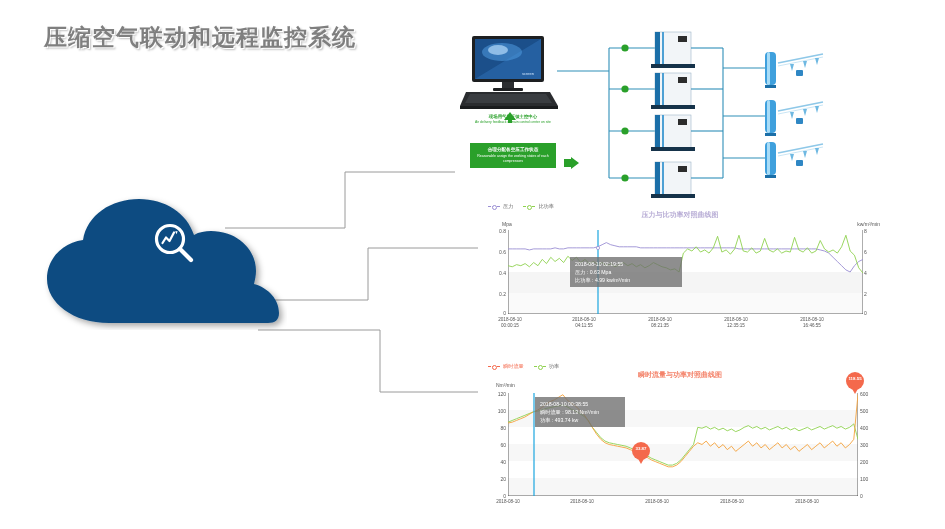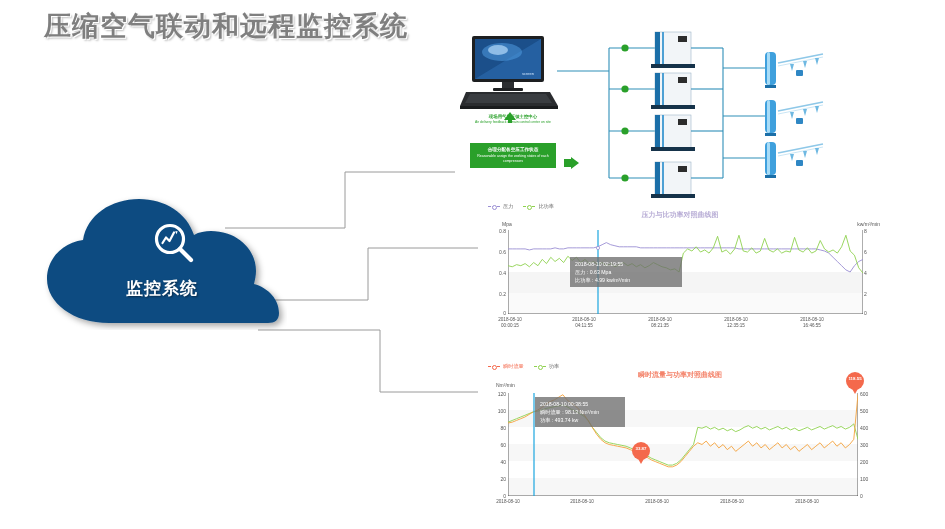--- a/index.html
+++ b/index.html
@@ -4,22 +4,22 @@
 <style>
   html,body{margin:0;padding:0;}
   body{
     width:945px;height:529px;background:#ffffff;overflow:hidden;position:relative;
     font-family:"Liberation Sans","DejaVu Sans",sans-serif;
   }
   .root{position:absolute;inset:0;}
 
   
   .page-title{
-    position:absolute;left:44px;top:8px;
-    font-size:27px;font-weight:bold;letter-spacing:1px;
+    position:absolute;left:44px;top:22px;
+    font-size:23px;font-weight:bold;letter-spacing:1px;
     color:#7f7f7f;
     text-shadow:1px 1px 0 #ffffff, 2px 2px 2px rgba(0,0,0,.25);
     white-space:nowrap;
   }
 
   
   .cloud-wrap{position:absolute;left:37px;top:195px;width:250px;height:135px;}
   .cloud-svg{position:absolute;left:0;top:0;}
   .cloud-label{
     position:absolute;left:0;top:82px;width:250px;text-align:center;
@@ -133,21 +133,20 @@
 
     <span class="cloud-icon">
       <svg width="48" height="48" viewBox="0 0 48 48">
         <circle cx="20" cy="19" r="13.5" fill="none" stroke="#ffffff" stroke-width="3.2"></circle>
         <polyline points="12.5,23 16,17.5 19.5,21 24,12.5" fill="none" stroke="#ffffff" stroke-width="2.2" stroke-linecap="round" stroke-linejoin="round"></polyline>
         <polygon points="25,11.5 27.5,11 26.8,14.2" fill="#ffffff"></polygon>
         <line x1="30" y1="29" x2="41" y2="40" stroke="#ffffff" stroke-width="4.2" stroke-linecap="round"></line>
       </svg>
     </span>
 
-    <div class="cloud-label">监控系统</div>
   </div>
 
   <div class="diagram">
 
     <svg width="120" height="95" style="position:absolute;left:8px;top:4px;">
 
       <rect x="12" y="6" width="72" height="46" rx="2" fill="#1d1f21"></rect>
       <rect x="15" y="9" width="66" height="40" fill="#1b4f8a"></rect>
       <path d="M15,49 L81,9 L81,49 Z" fill="#2d6fb5" opacity="0.55"></path>
       <ellipse cx="42" cy="22" rx="20" ry="9" fill="#4f9be0" opacity="0.55"></ellipse>

